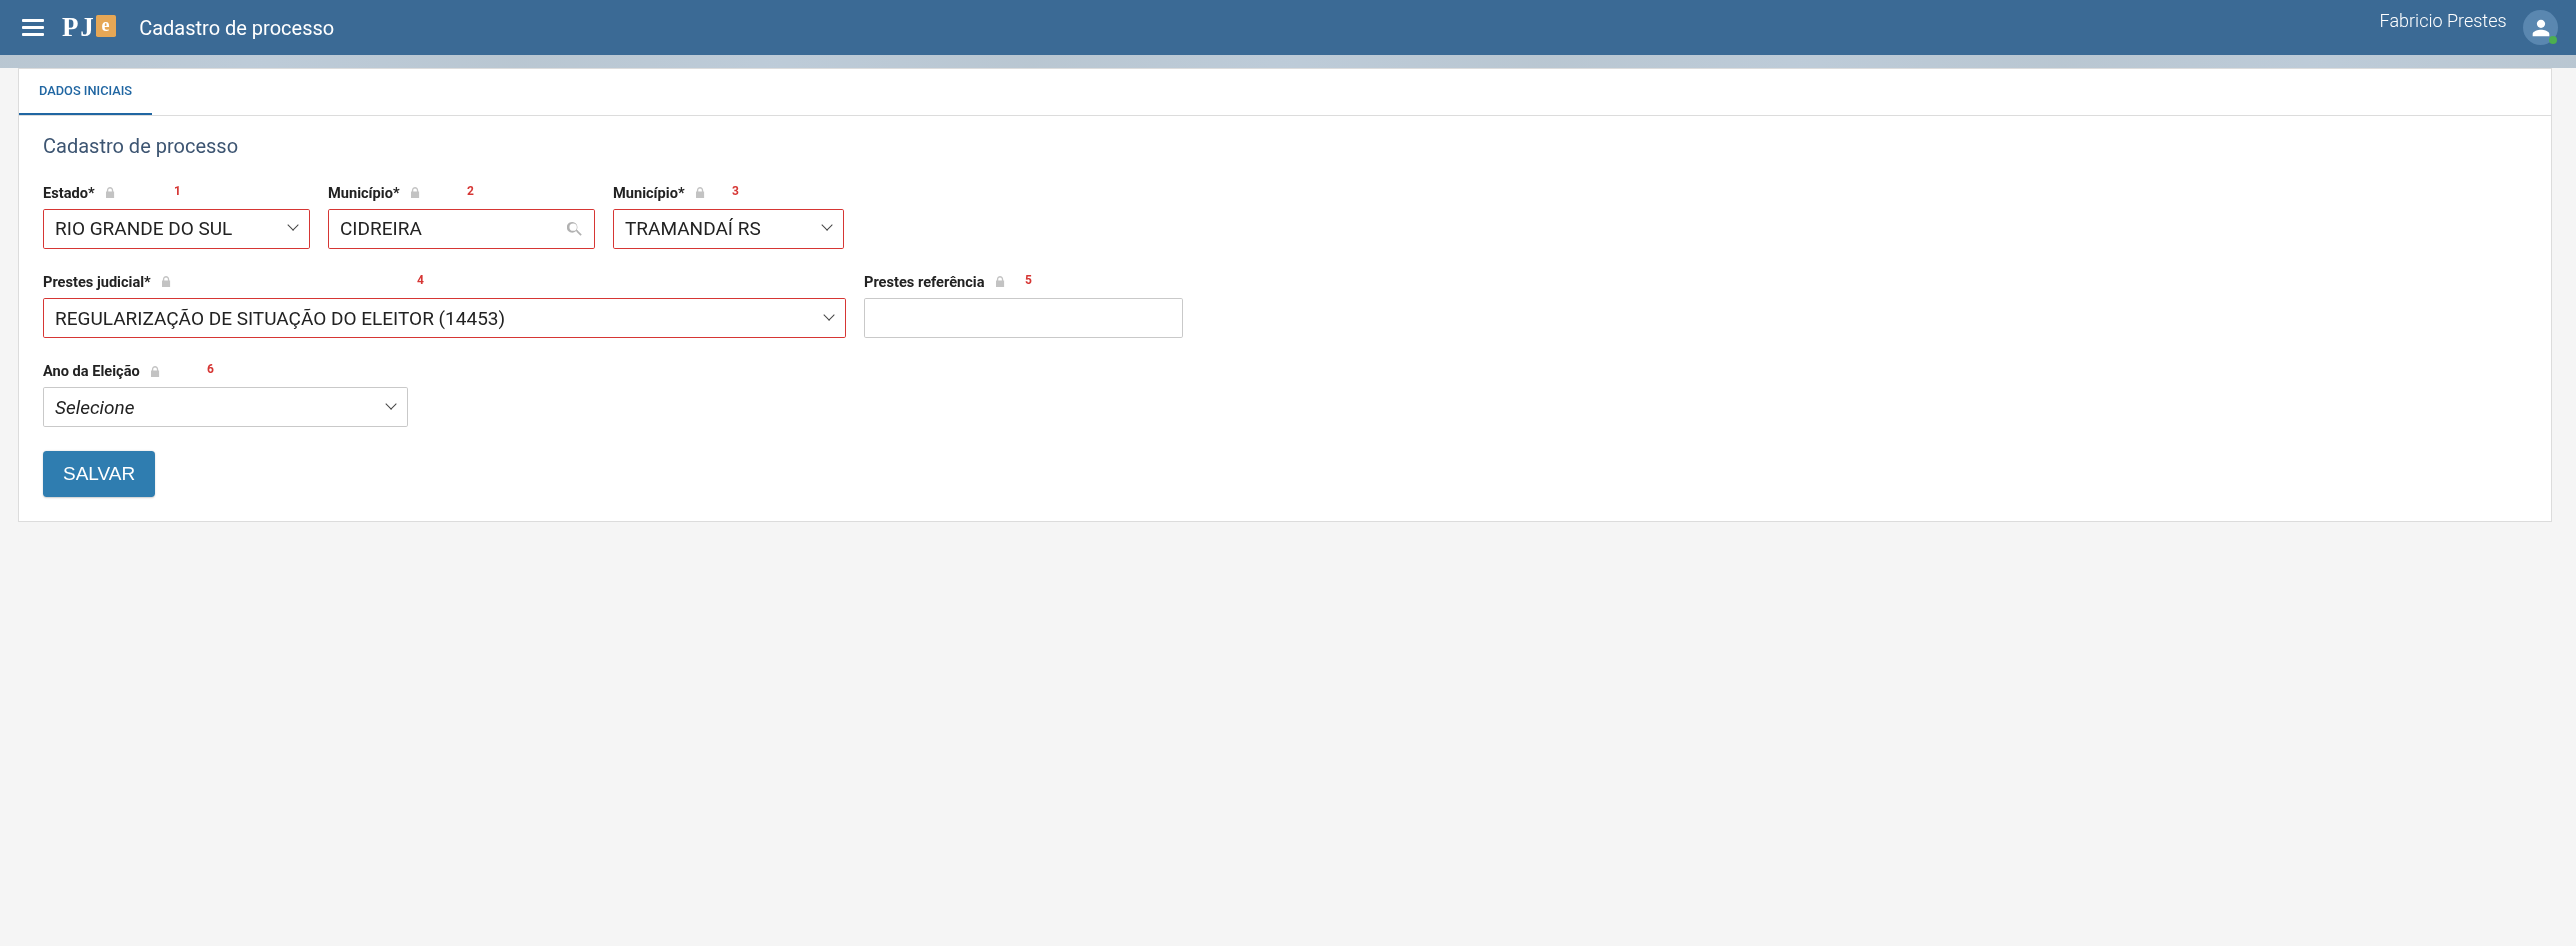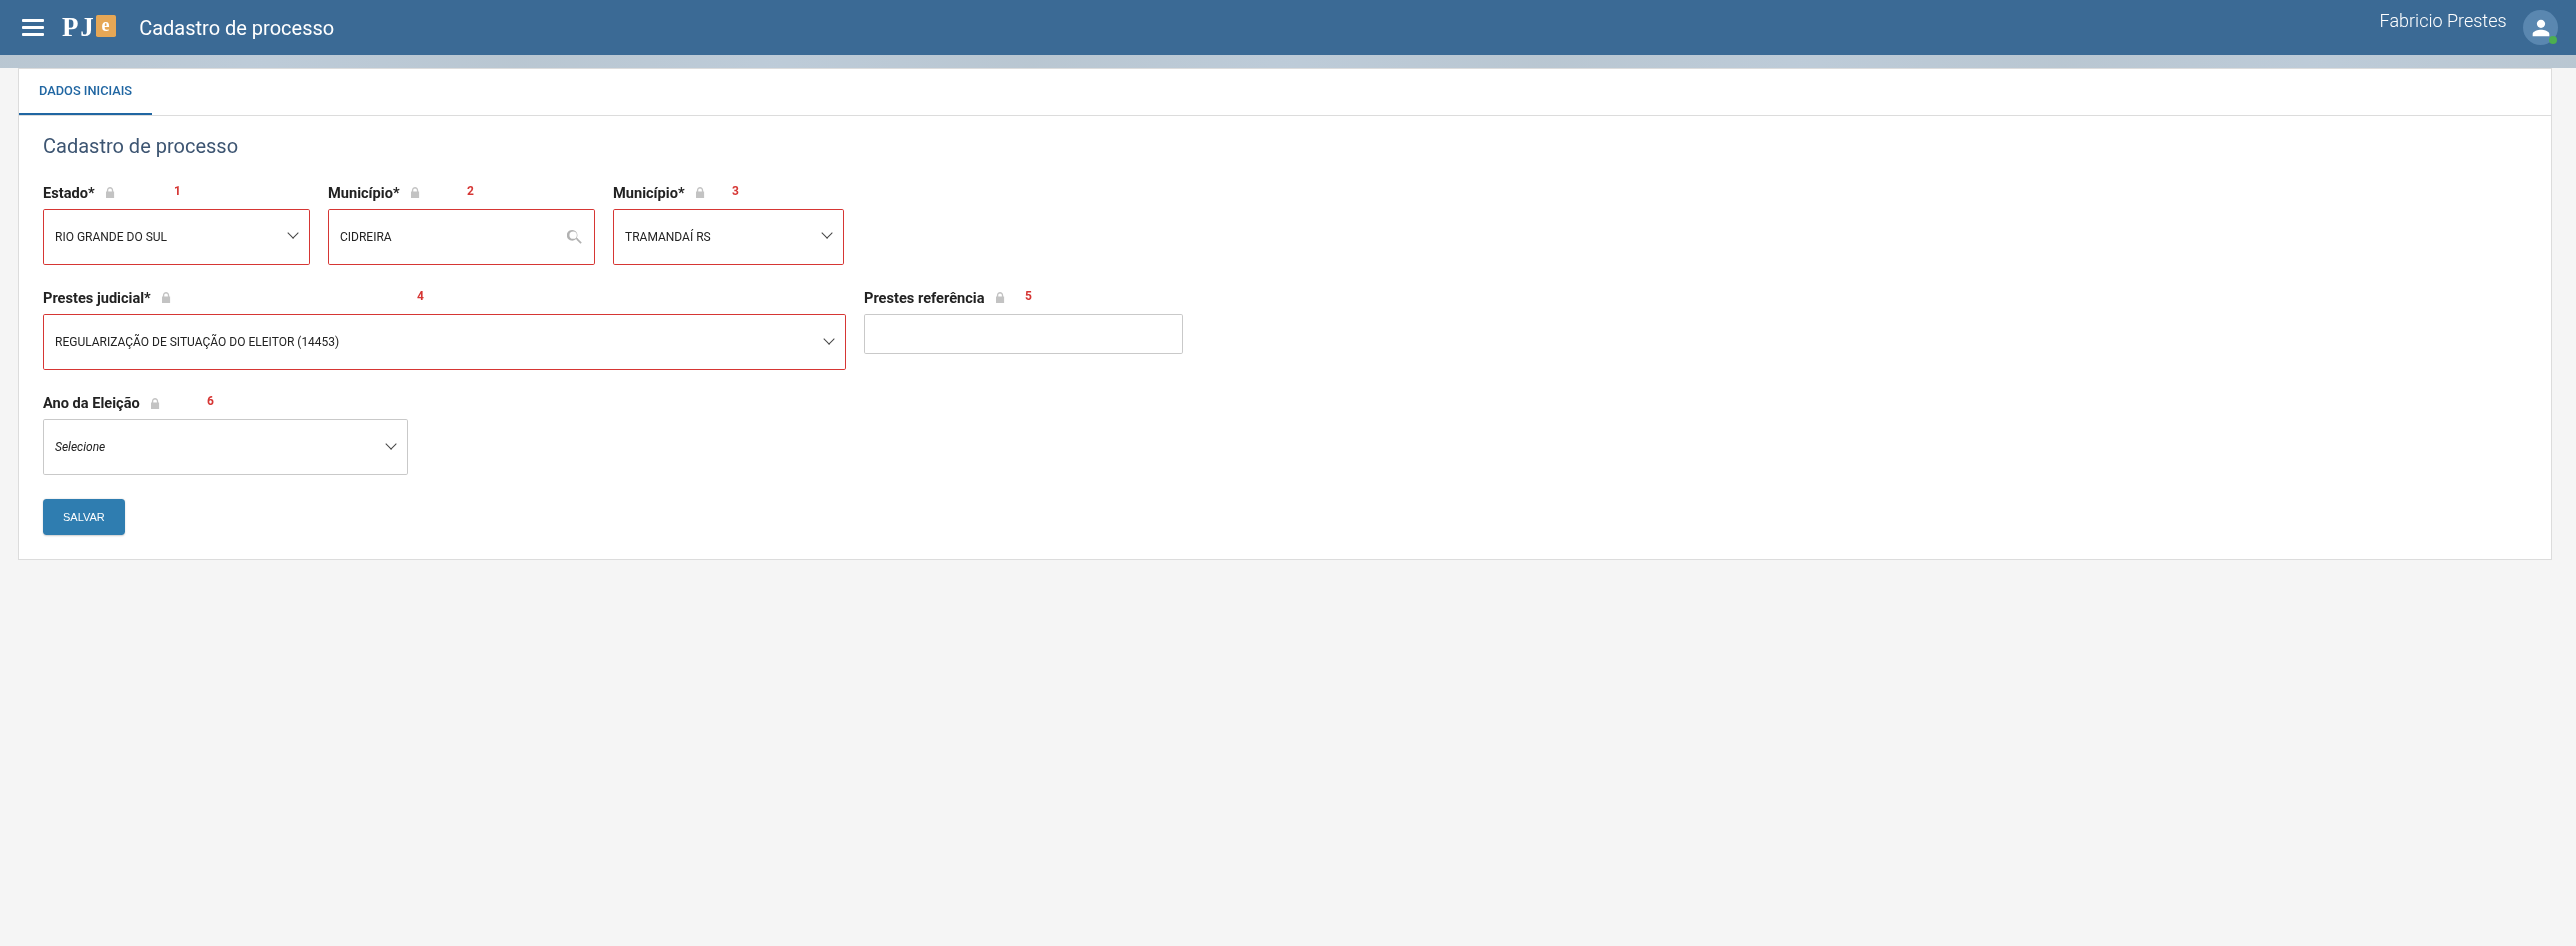--- a/index.html
+++ b/index.html
@@ -56,22 +56,22 @@
     .form-title { font-size: 20px; color: #3d5572; font-weight: 400; margin-bottom: 25.6px; }
     
     .form-row { display: flex; gap: 18px; flex-wrap: wrap; margin-bottom: 24px; align-items: flex-start; }
     .form-field { display: flex; flex-direction: column; position: relative; }
     
     .field-label { font-size: 14.6px; font-weight: 700; color: #222; margin-bottom: 7.3px; display: flex; align-items: center; gap: 11px; }
     .lock-icon { width: 9px; height: 11px; opacity: 0.35; }
     .annotation { position: absolute; top: 0; color: #d63634; font-size: 12px; font-weight: 700; }
     
     .control {
-      height: 56px; border: 1.8px solid #d63634; border-radius: 1.8px; padding: 0 11px;
-      font-size: 12px; color: #222; background: #fff; display: flex; align-items: center;
+      height: 40px; border: 1.8px solid #d63634; border-radius: 1.8px; padding: 0 11px;
+      font-size: 19px; color: #222; background: #fff; display: flex; align-items: center;
       justify-content: space-between; cursor: pointer;
     }
     .control.no-highlight { border: 0.9px solid #c9c9c9; font-style: italic; }
     .chevron { width: 11px; height: 11px; }
     .chevron::before { content: ""; display: block; width: 7.3px; height: 7.3px; border-right: 1.4px solid #444; border-bottom: 1.4px solid #444; transform: rotate(45deg) translateY(-2.7px); }
     .search-icon { width: 16.4px; height: 16.4px; opacity: 0.45; }
     
     .f-estado { width: 267px; }
     .f-municipio { width: 267px; }
     .f-jurisdicao { width: 231px; }
@@ -79,21 +79,21 @@
     .f-proc-ref { width: 319px; }
     .f-ano { width: 365px; }
     
     .input-text {
       height: 40px; border: 0.9px solid #c9c9c9; border-radius: 1.8px; padding: 0 11px;
       font-size: 15.5px; color: #222; background: #fff; outline: none;
     }
     
     .btn-save {
       background: #2f7db0; color: #fff; border: none; padding: 12px 20px;
-      font-size: 11px; font-weight: 500; border-radius: 3.7px; cursor: pointer;
+      font-size: 19px; font-weight: 500; border-radius: 3.7px; cursor: pointer;
       box-shadow: 0 0.9px 1.8px rgba(0,0,0,0.2);
     }
     
     .ann-1 { left: 131px; } .ann-2 { left: 139px; } .ann-3 { left: 119px; }
     .ann-4 { left: 374px; } .ann-5 { left: 161px; } .ann-6 { left: 164px; }
   </style>
 </head>
 <body>
 
 <div class="header">

